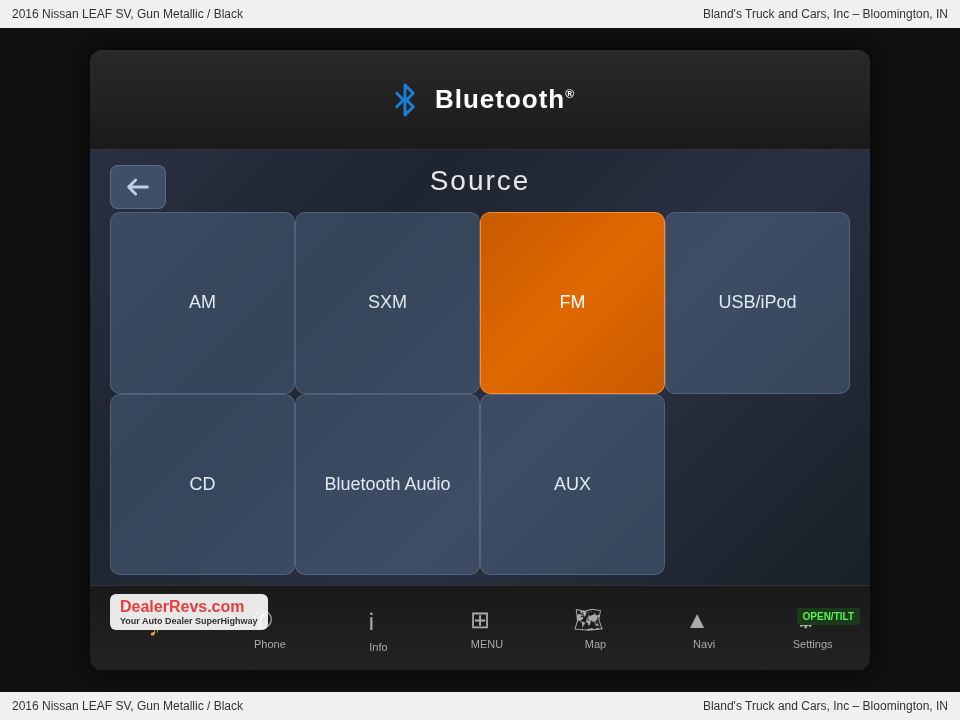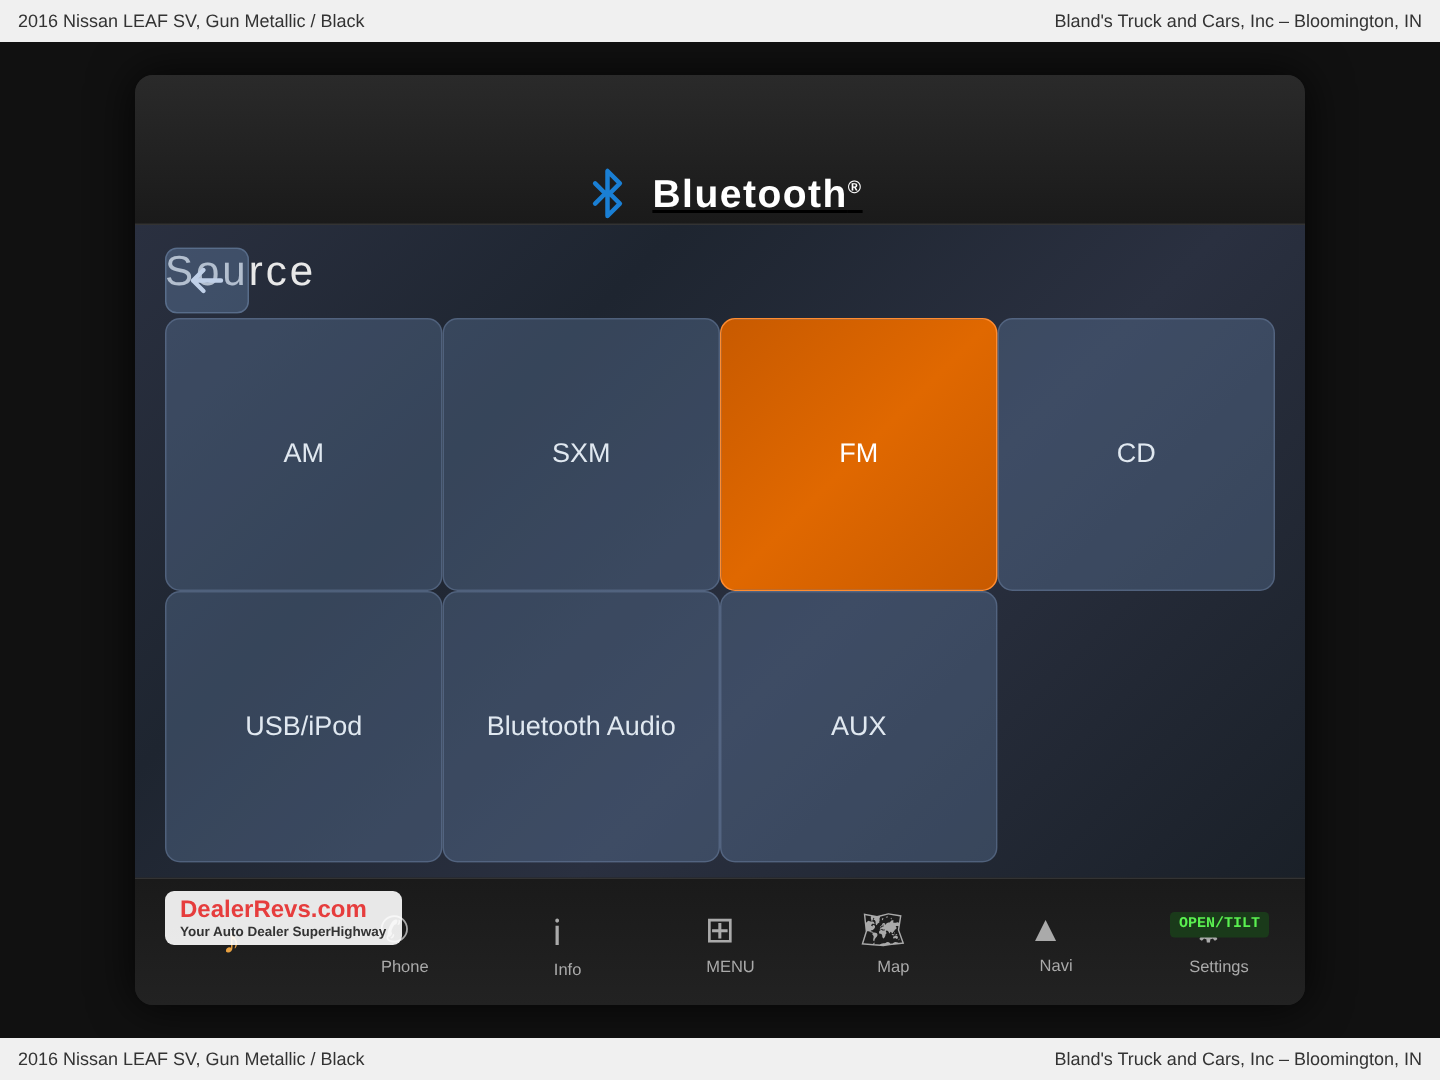--- a/index.html
+++ b/index.html
@@ -69,25 +69,24 @@
       overflow: hidden;
       box-shadow: 0 0 30px rgba(0,0,0,0.8);
     }
 
     
     #bt-header {
       width: 100%;
       height: 100px;
       background: linear-gradient(180deg, #2a2a2a 0%, #1a1a1a 100%);
       display: flex;
-      align-items: flex-end;
+      align-items: center;
       justify-content: center;
       border-bottom: 1px solid #333;
       position: relative;
-      text-decoration: underline;
     }
 
     #bt-logo {
       display: flex;
       align-items: center;
       gap: 10px;
     }
 
     .bt-icon {
       width: 40px;
@@ -121,21 +120,21 @@
       flex: 1;
       background: linear-gradient(135deg, #2a3040 0%, #1e2530 30%, #2a3040 60%, #1a2028 100%);
       position: relative;
       display: flex;
       flex-direction: column;
       padding: 15px 20px 0 20px;
     }
 
     
     #source-title {
-      text-align: left;
+      text-align: center;
       font-size: 28px;
       color: #e8e8e8;
       margin-bottom: 15px;
       font-weight: 300;
       letter-spacing: 2px;
     }
 
     
     #back-button {
       position: absolute;
@@ -246,28 +245,27 @@
       color: #333;
       font-size: 9px;
       display: block;
       text-align: center;
     }
 
     
     #open-tilt {
       position: absolute;
       bottom: 45px;
-      right: 24px;
+      right: 10px;
       background: #1a3a1a;
       color: #5af050;
       font-size: 10px;
       padding: 3px 6px;
       border-radius: 3px;
       font-weight: bold;
-      font-family: Liberation Mono, monospace;
     }
 
     
     #close-btn {
       position: absolute;
       top: 35px;
       right: 0;
       width: 24px;
       height: 18px;
       background: #555;
@@ -312,22 +310,22 @@
           <path d="M20 12H4M4 12L10 6M4 12L10 18" stroke="#c0d0e8" stroke-width="2.5" stroke-linecap="round" stroke-linejoin="round"></path>
         </svg>
       </div>
 
       <div id="source-title">Source</div>
 
       <div id="source-grid">
           <div class="source-btn">AM</div>
           <div class="source-btn">SXM</div>
           <div class="source-btn active">FM</div>
+          <div class="source-btn">USB/iPod</div>
           <div class="source-btn">CD</div>
-          <div class="source-btn">USB/iPod</div>
           <div class="source-btn">Bluetooth
 Audio</div>
           <div class="source-btn">AUX</div>
         </div>
 
     </div>
 
     <div id="nav-bar">
         <div class="nav-item">
           <span class="nav-icon active-icon">♪</span>

